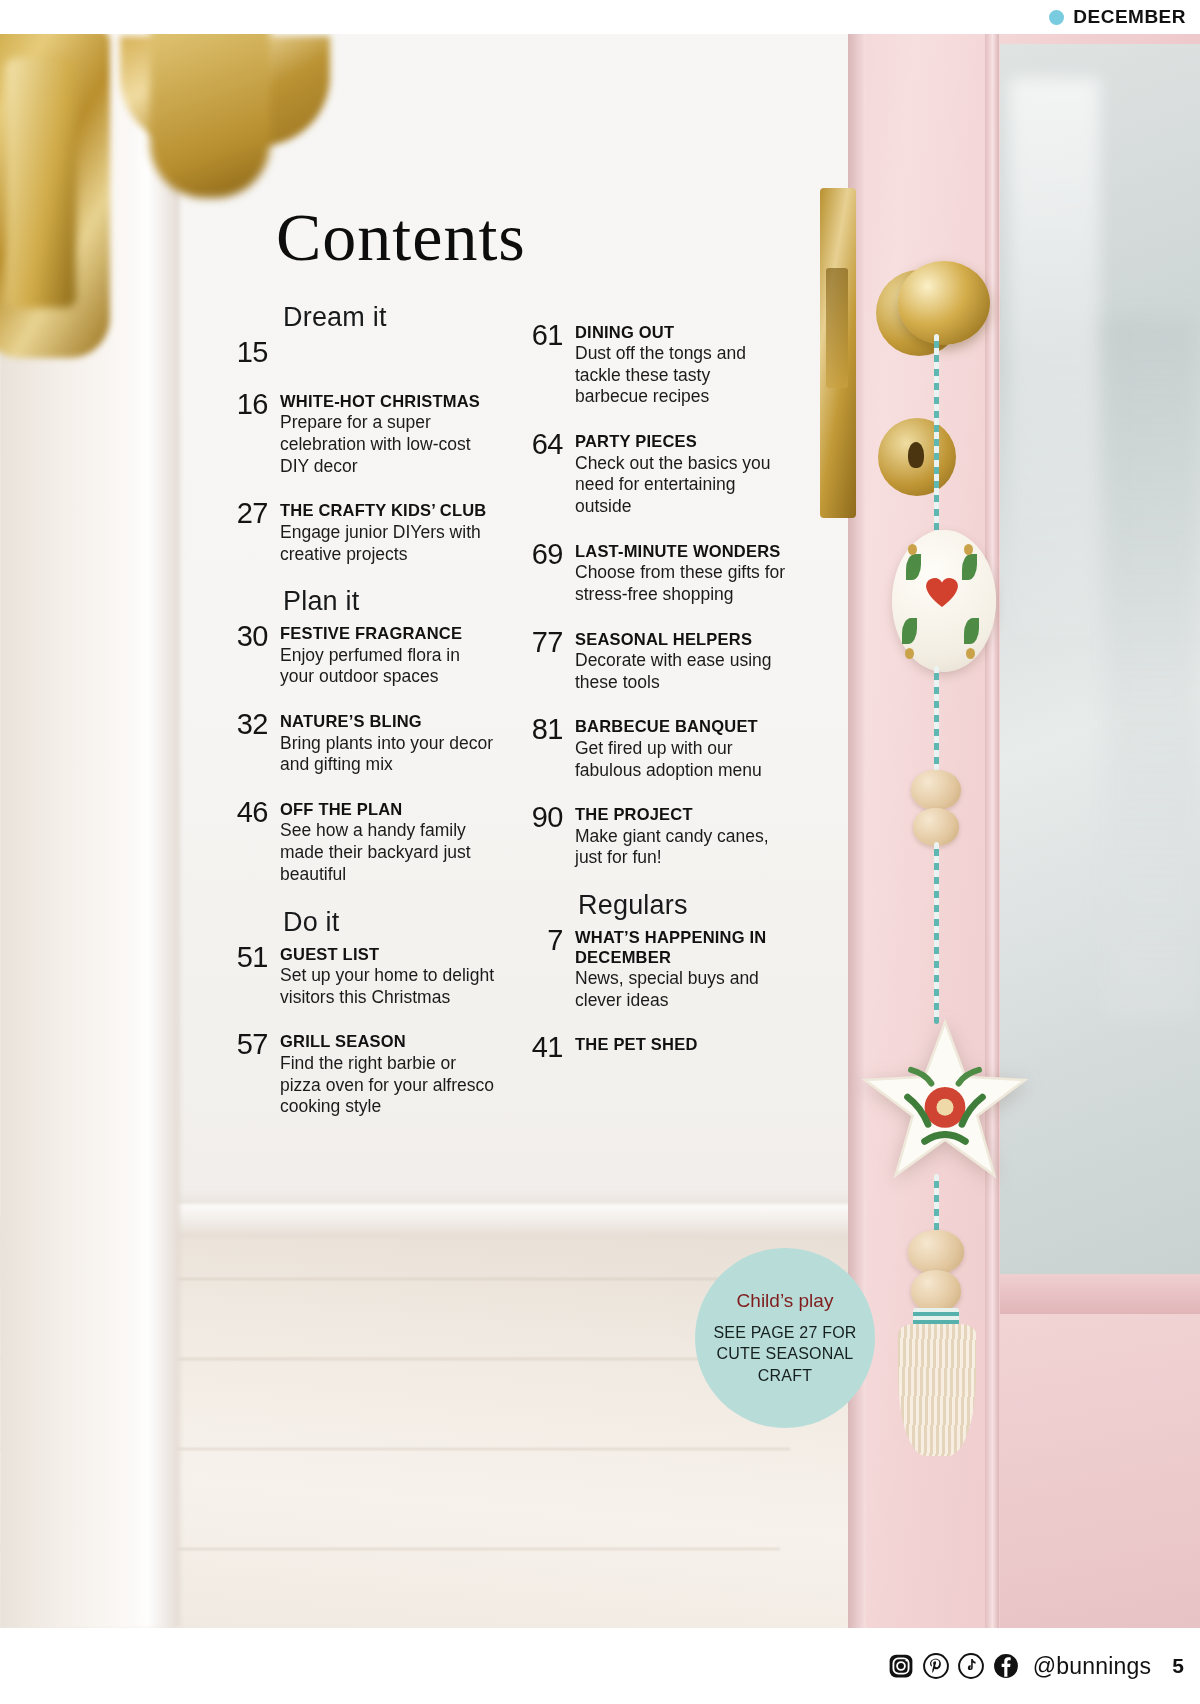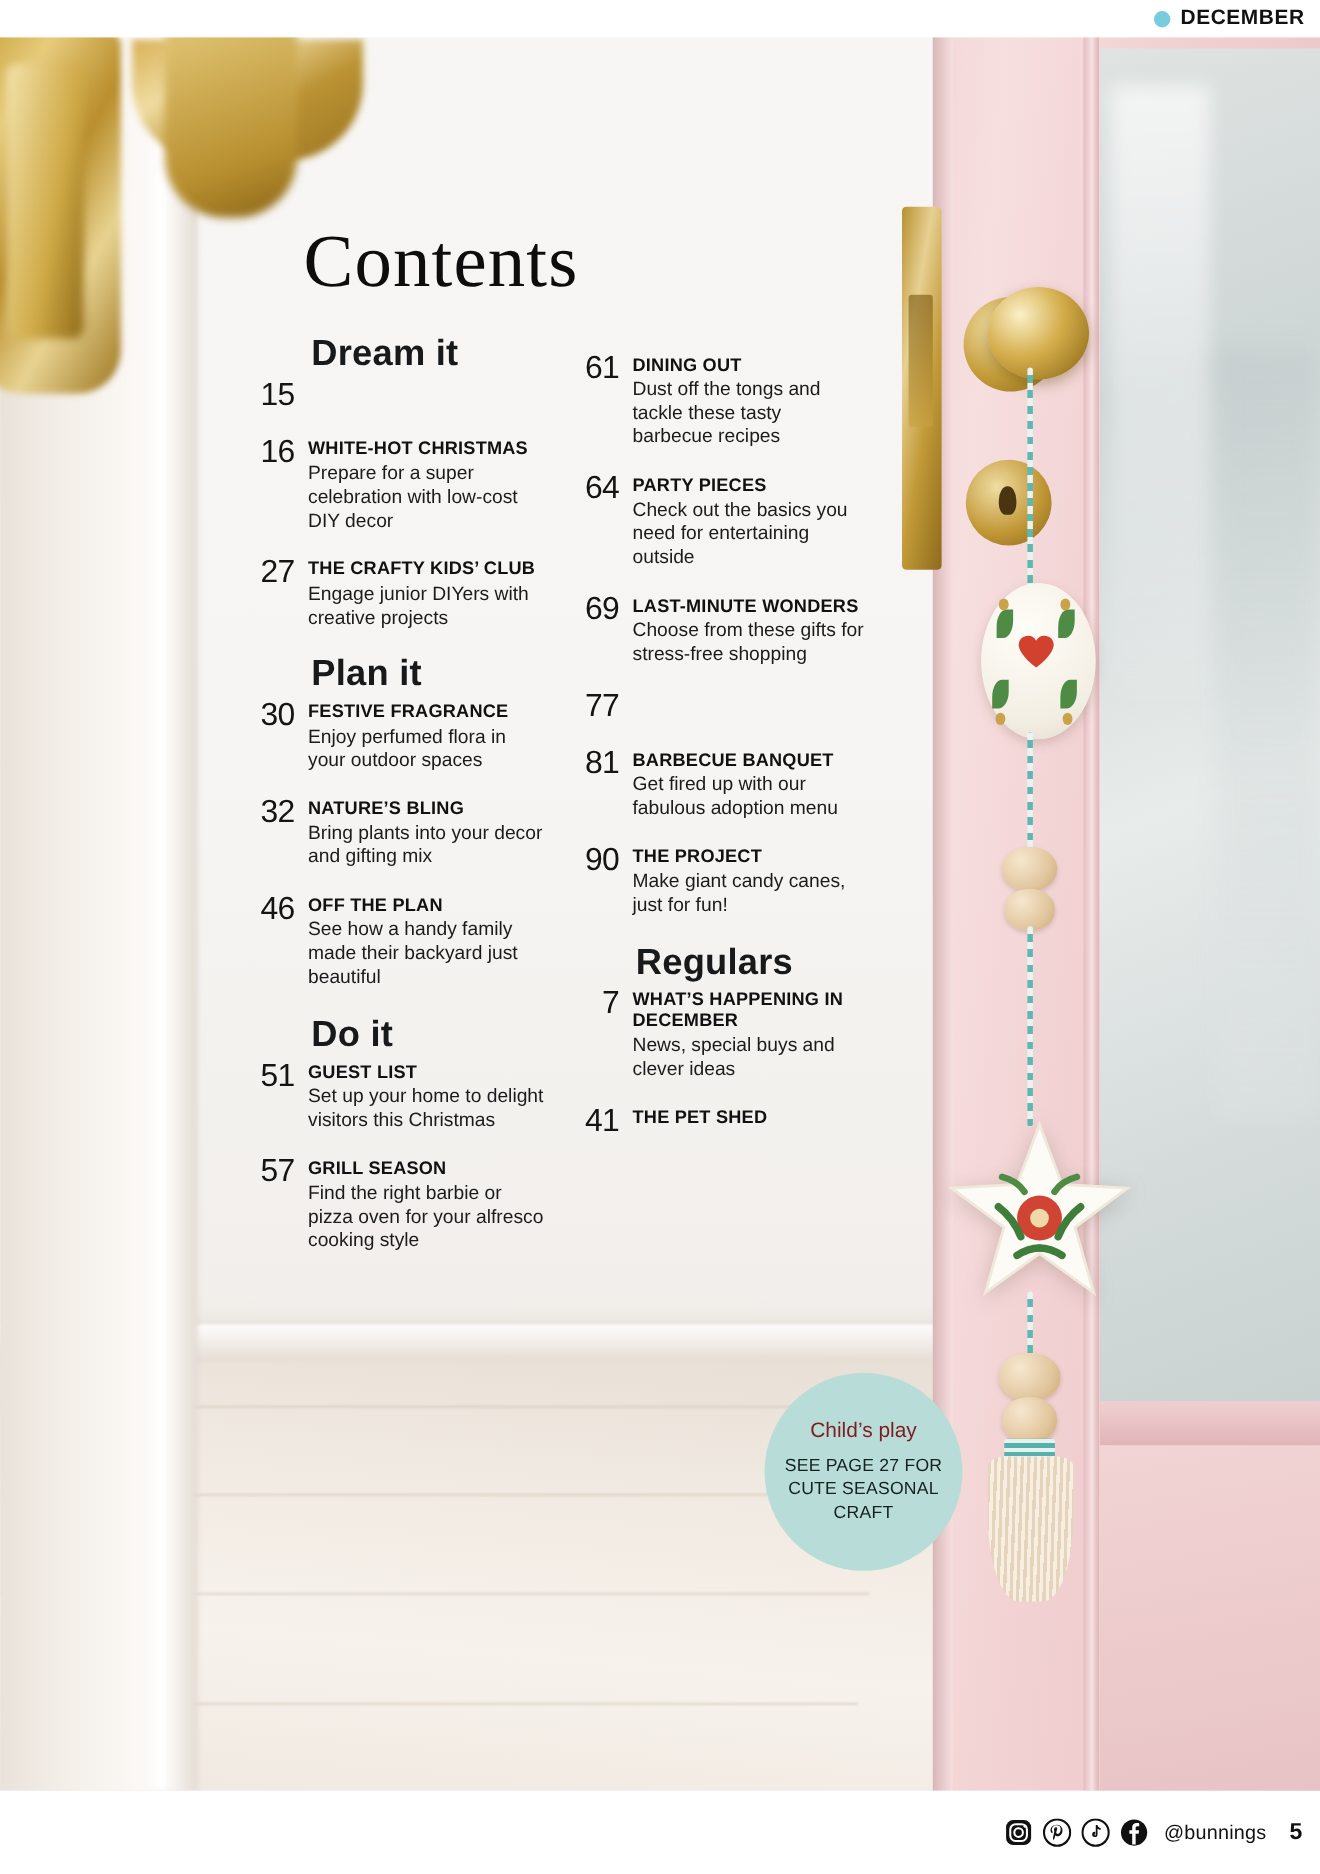--- a/index.html
+++ b/index.html
@@ -229,22 +229,22 @@
     letter-spacing: 1px;
     color: #0d0d0d;
     margin-left: 48px;
     margin-bottom: 22px;
   }
   .cols { display: flex; gap: 20px; }
   .col { width: 270px; }
   .col.right { padding-top: 28px; }
 
   .section-head {
-    font-size: 33px;
-    font-weight: 700;
+    font-size: 27px;
+    font-weight: 400;
     color: #18191a;
     margin: 10px 0 4px 55px;
     letter-spacing: .2px;
   }
   .col.right .section-head { margin-left: 60px; }
 
   .entry { display: flex; margin-bottom: 21px; }
   .entry .pg {
     width: 52px;
     flex: 0 0 52px;
@@ -293,21 +293,21 @@
 
   
   #footer {
     position: absolute; left: 0; top: 1628px; width: 1200px; height: 76px;
     background: #ffffff;
     display: flex; align-items: center; justify-content: flex-end;
     padding-right: 16px; gap: 9px;
   }
   #footer .sicon { width: 26px; height: 26px; display: block; }
   #footer .handle {
-    font-size: 18px; color: #111; margin-left: 5px; letter-spacing: .2px;
+    font-size: 23px; color: #111; margin-left: 5px; letter-spacing: .2px;
   }
   #footer .pgnum {
     font-size: 21px; font-weight: bold; color: #111; margin-left: 12px;
   }
 </style>
 </head>
 <body>
 
 <div id="photo">
   <div class="wall-far"></div>
@@ -465,20 +465,24 @@
         </div>
         <div class="entry">
           <div class="pg">69</div>
           <div class="body">
             <div class="ttl">LAST-MINUTE WONDERS</div>
             <div class="desc">Choose from these gifts for stress-free shopping</div>
           </div>
         </div>
         <div class="entry">
           <div class="pg">77</div>
+          <div class="body">
+            <div class="ttl">SEASONAL HELPERS</div>
+            <div class="desc">Decorate with ease using these tools</div>
+          </div>
         </div>
         <div class="entry">
           <div class="pg">81</div>
           <div class="body">
             <div class="ttl">BARBECUE BANQUET</div>
             <div class="desc">Get fired up with our fabulous adoption menu</div>
           </div>
         </div>
         <div class="entry">
           <div class="pg">90</div>

